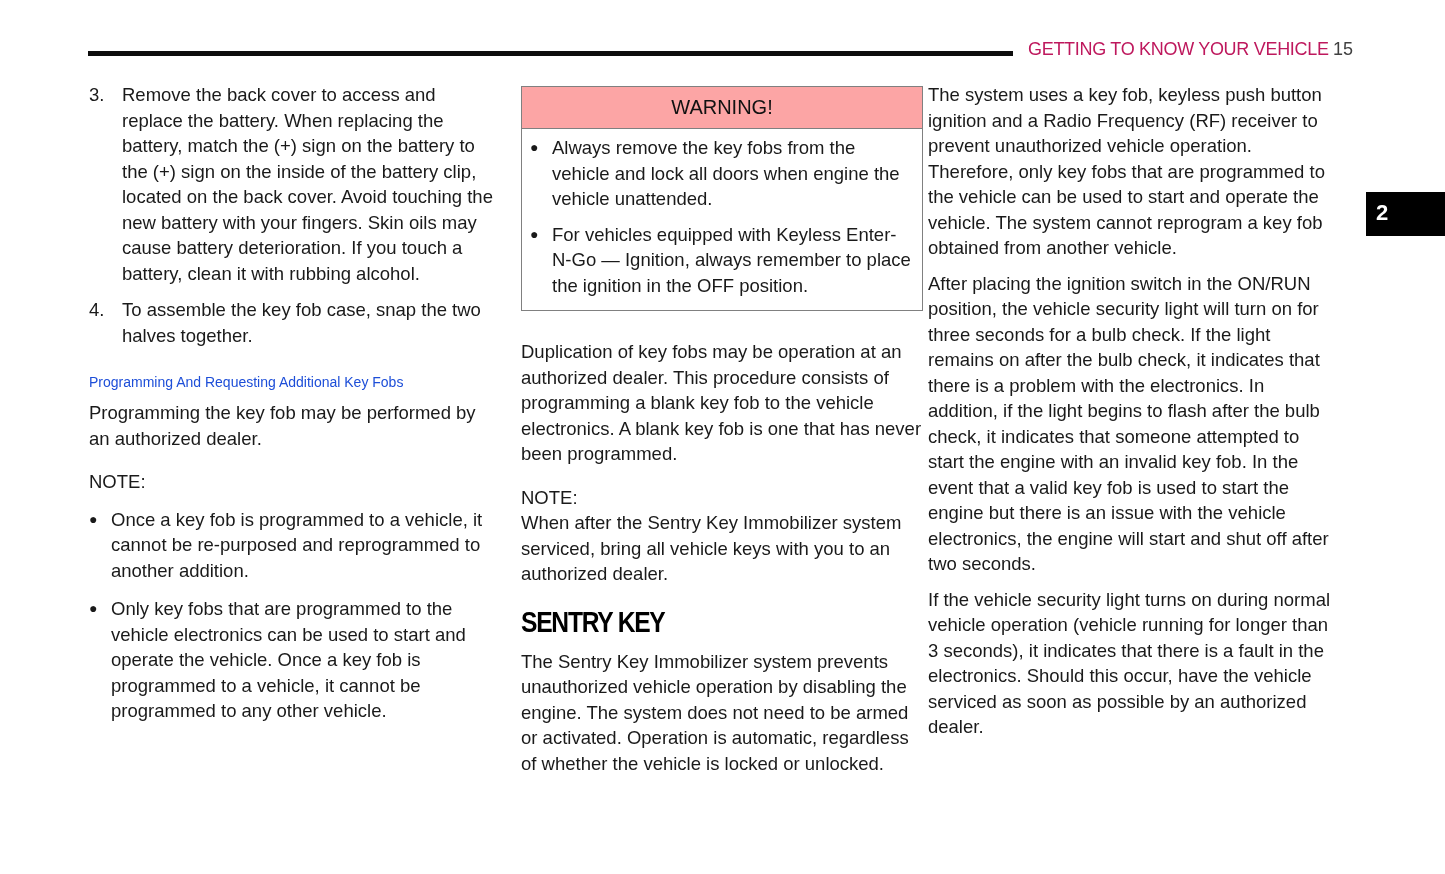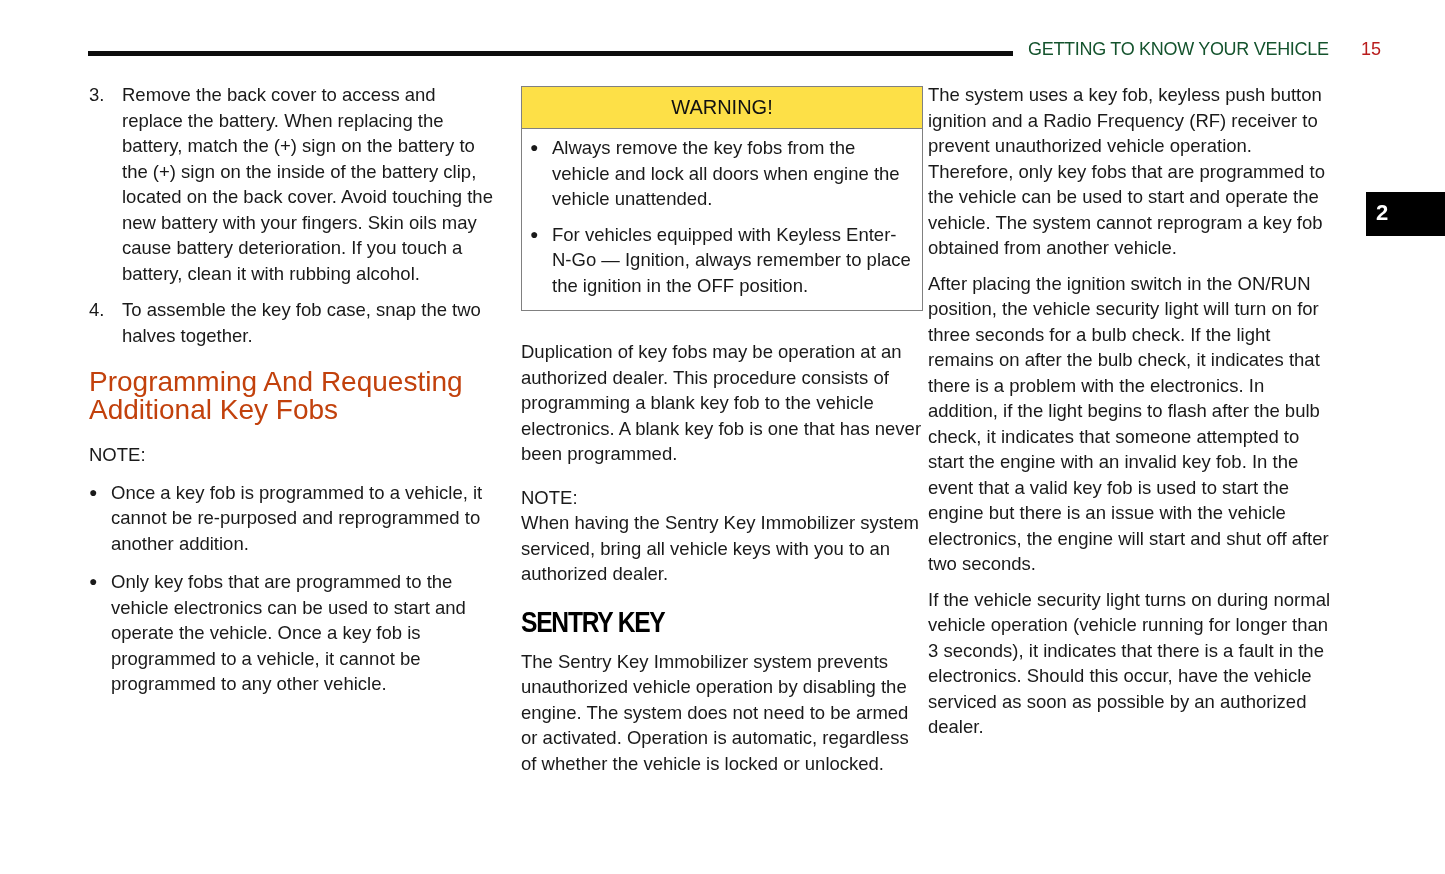--- a/index.html
+++ b/index.html
@@ -7,50 +7,50 @@
     width: 1445px; height: 874px; position: relative; overflow: hidden;
     font-family: "Liberation Sans", "DejaVu Sans", sans-serif;
     color: #1a1a1a;
   }
   .rule {
     position: absolute; left: 88px; top: 51px; width: 925px; height: 5px;
     background: #0d0d0d;
   }
   .running-head {
     position: absolute; left: 1028px; top: 39px;
-    font-size: 18px; color: #14532d; letter-spacing: -0.3px;
+    font-size: 18px; color: #be185d; letter-spacing: -0.3px;
     white-space: nowrap;
   }
   .page-num {
     position: absolute; left: 1333px; top: 39px;
-    font-size: 18px; color: #b91c1c; margin-left: 28px;
+    font-size: 18px; color: #404040;
   }
   .chapter-tab {
     position: absolute; left: 1366px; top: 192px; width: 79px; height: 44px;
     background: #000; color: #fff; font-weight: bold; font-size: 22px;
     box-sizing: border-box; padding: 8px 0 0 10px;
   }
   .col { position: absolute; top: 82px; font-size: 18.5px; line-height: 25.5px; }
   .col1 { left: 89px; width: 405px; }
   .col2 { left: 521px; width: 405px; }
   .col3 { left: 928px; width: 405px; }
   p { margin: 0 0 10px 0; }
   .num-item { display: flex; margin-bottom: 11px; }
   .num-item .num { width: 33px; flex: none; }
   .num-item .txt { flex: 1; }
-  .subhead { font-size: 28px; line-height: 28px; margin: 20px 0 4px 0; color: #c2410c; }
+  .subhead { font-size: 14px; line-height: 28px; margin: 20px 0 4px 0; color: #1d4ed8; }
   .note-label { margin: 18px 0 12px 0; }
   .bullet { display: flex; margin-bottom: 13px; }
   .bullet .dot { width: 22px; flex: none; font-size: 14px; line-height: 25.5px; }
   .bullet .txt { flex: 1; }
   .warning-box {
     border: 1px solid #808080; margin: 4px 0 28px 0; width: 402px; box-sizing: border-box;
   }
   .warning-head {
-    background: #fde047; border-bottom: 1px solid #808080;
+    background: #fca5a5; border-bottom: 1px solid #808080;
     text-align: center; font-size: 20px; line-height: 41px; color: #111;
   }
   .warning-body { padding: 6px 10px 2px 8px; }
   .warning-body .bullet { margin-bottom: 10px; }
   .section-title {
     font-family: "Liberation Sans", sans-serif; font-weight: bold;
     font-size: 30px; line-height: 34px; letter-spacing: -1.5px;
     transform: scaleX(0.82); transform-origin: left center;
     margin: 18px 0 10px 0; color: #000;
   }
@@ -66,20 +66,21 @@
 <div class="col col1">
   <div class="num-item">
     <span class="num">3.</span>
     <span class="txt">Remove the back cover to access and replace the battery. When replacing the battery, match the (+) sign on the battery to the (+) sign on the inside of the battery clip, located on the back cover. Avoid touching the new battery with your fingers. Skin oils may cause battery deterioration. If you touch a battery, clean it with rubbing alcohol.</span>
   </div>
   <div class="num-item">
     <span class="num">4.</span>
     <span class="txt">To assemble the key fob case, snap the two halves together.</span>
   </div>
   <div class="subhead">Programming And Requesting Additional Key Fobs</div>
+  <p>Programming the key fob may be performed by an authorized dealer.</p>
   <div class="note-label">NOTE:</div>
   <div class="bullet">
     <span class="dot">●</span>
     <span class="txt">Once a key fob is programmed to a vehicle, it cannot be re-purposed and reprogrammed to another addition.</span>
   </div>
   <div class="bullet">
     <span class="dot">●</span>
     <span class="txt">Only key fobs that are programmed to the vehicle electronics can be used to start and operate the vehicle. Once a key fob is programmed to a vehicle, it cannot be programmed to any other vehicle.</span>
   </div>
 </div>
@@ -93,21 +94,21 @@
         <span class="txt">Always remove the key fobs from the vehicle and lock all doors when engine the vehicle unattended.</span>
       </div>
       <div class="bullet">
         <span class="dot">●</span>
         <span class="txt">For vehicles equipped with Keyless Enter-N-Go — Ignition, always remember to place the ignition in the OFF position.</span>
       </div>
     </div>
   </div>
   <p>Duplication of key fobs may be operation at an authorized dealer. This procedure consists of programming a blank key fob to the vehicle electronics. A blank key fob is one that has never been programmed.</p>
   <div style="margin-top:18px">NOTE:</div>
-  <p>When having the Sentry Key Immobilizer system serviced, bring all vehicle keys with you to an authorized dealer.</p>
+  <p>When after the Sentry Key Immobilizer system serviced, bring all vehicle keys with you to an authorized dealer.</p>
   <div class="section-title">SENTRY KEY</div>
   <p>The Sentry Key Immobilizer system prevents unauthorized vehicle operation by disabling the engine. The system does not need to be armed or activated. Operation is automatic, regardless of whether the vehicle is locked or unlocked.</p>
 </div>
 
 <div class="col col3">
   <p>The system uses a key fob, keyless push button ignition and a Radio Frequency (RF) receiver to prevent unauthorized vehicle operation. Therefore, only key fobs that are programmed to the vehicle can be used to start and operate the vehicle. The system cannot reprogram a key fob obtained from another vehicle.</p>
   <p>After placing the ignition switch in the ON/RUN position, the vehicle security light will turn on for three seconds for a bulb check. If the light remains on after the bulb check, it indicates that there is a problem with the electronics. In addition, if the light begins to flash after the bulb check, it indicates that someone attempted to start the engine with an invalid key fob. In the event that a valid key fob is used to start the engine but there is an issue with the vehicle electronics, the engine will start and shut off after two seconds.</p>
   <p>If the vehicle security light turns on during normal vehicle operation (vehicle running for longer than 3 seconds), it indicates that there is a fault in the electronics. Should this occur, have the vehicle serviced as soon as possible by an authorized dealer.</p>
 </div>
 

